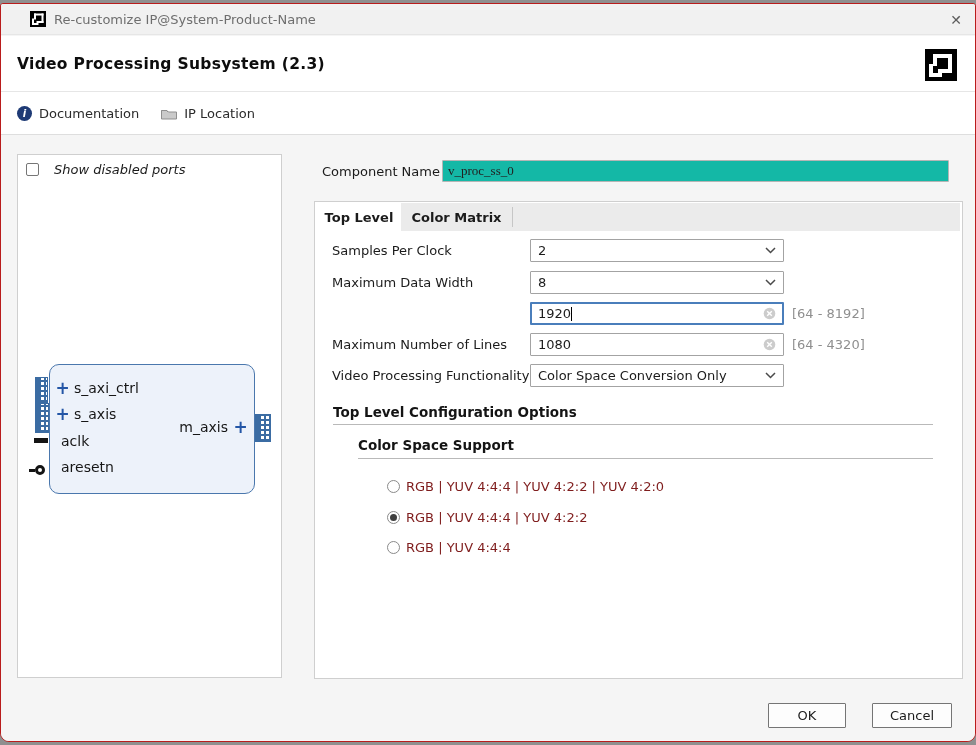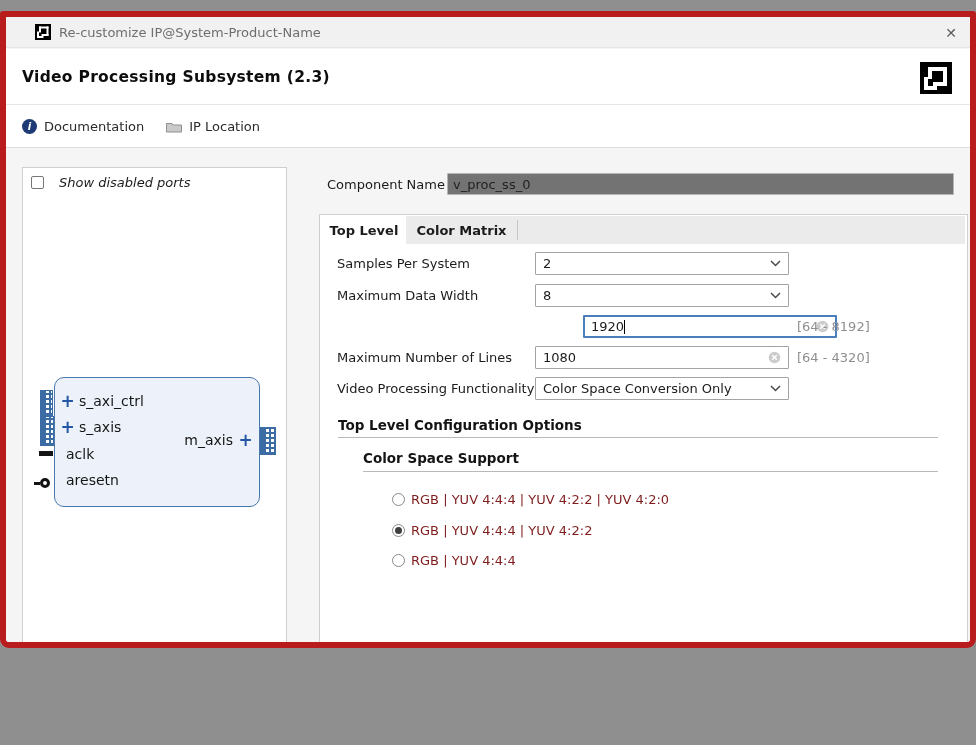--- a/index.html
+++ b/index.html
@@ -3,22 +3,22 @@
 <meta charset="utf-8">
 <style>
   * { margin:0; padding:0; box-sizing:border-box; }
   html,body { width:976px; height:745px; }
   body {
     font-family:"DejaVu Sans","Liberation Sans",sans-serif;
     background:#8f8f8f;
     position:relative; overflow:hidden;
   }
   .window {
-    position:absolute; left:0; top:11px; width:976px; height:637px;
-    background:#f5f5f5; border:6px solid #b91c1c;
+    position:absolute; left:0; top:3px; width:976px; height:739px;
+    background:#f5f5f5; border:1px solid #b91c1c;
     border-radius:3px 3px 9px 9px; overflow:hidden;
   }
   
   .titlebar {
     position:absolute; left:0; top:0; width:100%; height:31px;
     background:#f1f1f1; border-bottom:1px solid #e6e6e6;
     display:flex; align-items:center;
   }
   .titlebar .appicon { margin-left:29px; width:16px; height:16px; }
   .titlebar .title { margin-left:8px; font-size:13px; color:#6e6e6e; }
@@ -73,22 +73,22 @@
   }
   .clk-dash { position:absolute; left:16px; top:283px; width:14px; height:5px; background:#141414; }
   .rst-icon { position:absolute; left:11px; top:310px; display:flex; align-items:center; }
   .rst-stem { width:6px; height:3px; background:#141414; }
   .rst-ring { width:10px; height:10px; border:3px solid #141414; border-radius:50%; }
 
   
   .comp-label { position:absolute; left:321px; top:29px; font-size:13px; color:#1b1b1b; }
   .comp-field {
     position:absolute; left:441px; top:25px; width:507px; height:22px;
-    background:#737373; border:1px solid #b5b5b5; border-radius:1px;
-    font-size:13px; color:#222; display:flex; align-items:center; padding-left:5px;
+    background:#14b8a6; border:1px solid #b5b5b5; border-radius:1px;
+    font-size:13px; color:#222; display:flex; align-items:center; padding-left:5px;font-family:Liberation Serif, serif;
   }
 
   .right-panel {
     position:absolute; left:313px; top:66px; width:649px; height:478px;
     background:#ffffff; border:1px solid #cfcfcf;
   }
   .tabbar {
     position:absolute; left:2px; top:1px; right:2px; height:28px;
     background:#ebebeb; display:flex; align-items:stretch;
   }
@@ -103,21 +103,21 @@
   
   .flabel { position:absolute; left:17px; font-size:13px; color:#1b1b1b; line-height:23px; }
   .control {
     position:absolute; left:215px; width:254px; height:23px;
     background:#fff; border:1px solid #a3a3a3; border-radius:1px;
     display:flex; align-items:center; padding:0 7px; font-size:13px; color:#1b1b1b;
     cursor:default;
   }
   .control .val { white-space:nowrap; }
   .control .right { margin-left:auto; display:flex; align-items:center; }
-  .control.focused { border:2px solid #4a7ebb; padding:0 6px;margin-left:48px; }
+  .control.focused { border:2px solid #4a7ebb; padding:0 6px; }
   .cursor-bar { display:inline-block; width:1px; height:14px; background:#000; vertical-align:middle; }
   .range-note { position:absolute; left:477px; font-size:13px; color:#8f8f8f; line-height:23px; }
 
   .section-title { position:absolute; font-size:13.5px; font-weight:bold; color:#141414; }
   .rule { position:absolute; border-top:1px solid #b9b9b9; }
 
   .radio-row { position:absolute; left:72px; display:flex; align-items:center; gap:6px; }
   .radio { width:13px; height:13px; border:1px solid #8a8a8a; border-radius:50%; background:#fff;
            display:flex; align-items:center; justify-content:center; }
   .radio.sel::after { content:""; width:7px; height:7px; border-radius:50%; background:#3f3f3f; }
@@ -225,21 +225,21 @@
       <div class="tabbar">
         <div class="tab active">
           <span>Top Level</span>
         </div>
         <div class="tab inactive">
           <span>Color Matrix</span>
         </div>
         <div class="tab-divider"></div>
       </div>
 
-      <span class="flabel" style="top:37px;">Samples Per System</span>
+      <span class="flabel" style="top:37px;">Samples Per Clock</span>
       <div class="control" style="top:37px;">
         <span class="val">2</span>
         <span class="right">
           <svg width="11" height="7" viewBox="0 0 11 7">
               <polyline points="1,1 5.5,5.5 10,1" fill="none" stroke="#4a4a4a" stroke-width="1.5"></polyline>
             </svg>
         </span>
       </div>
 
       <span class="flabel" style="top:69px;">Maximum Data Width</span>

